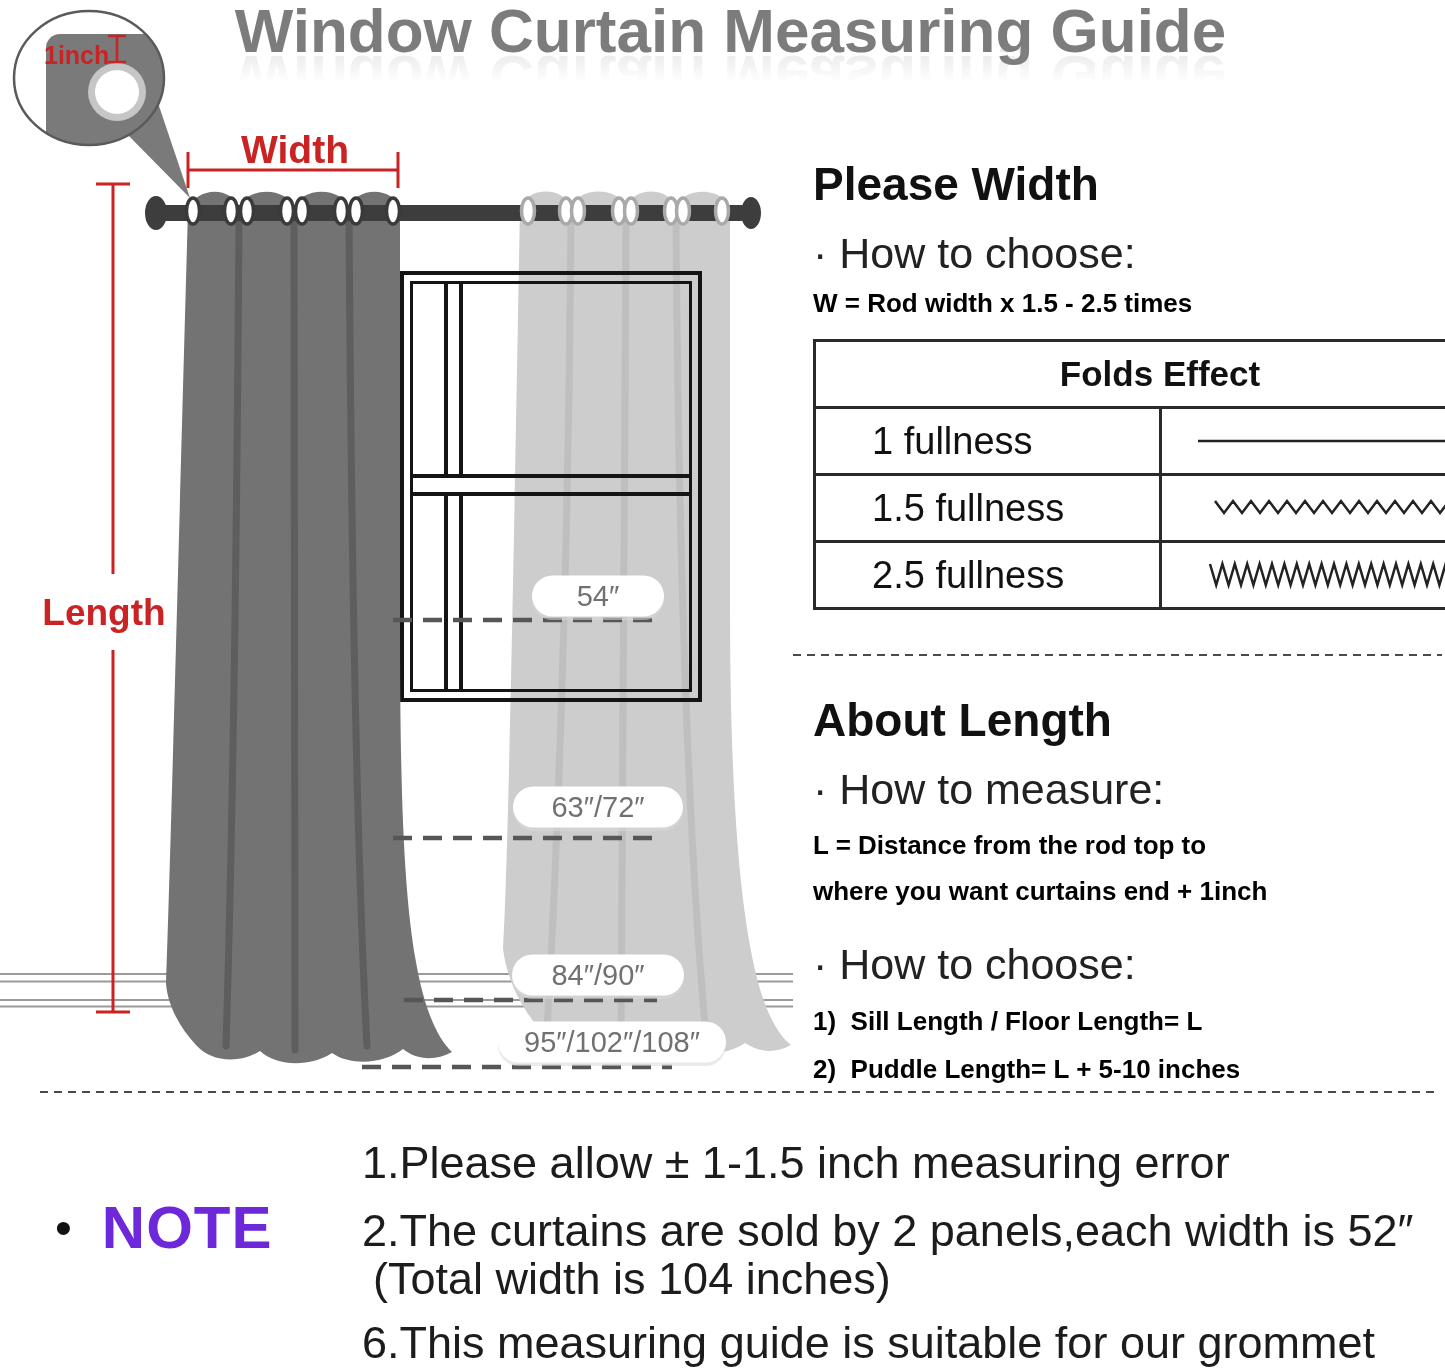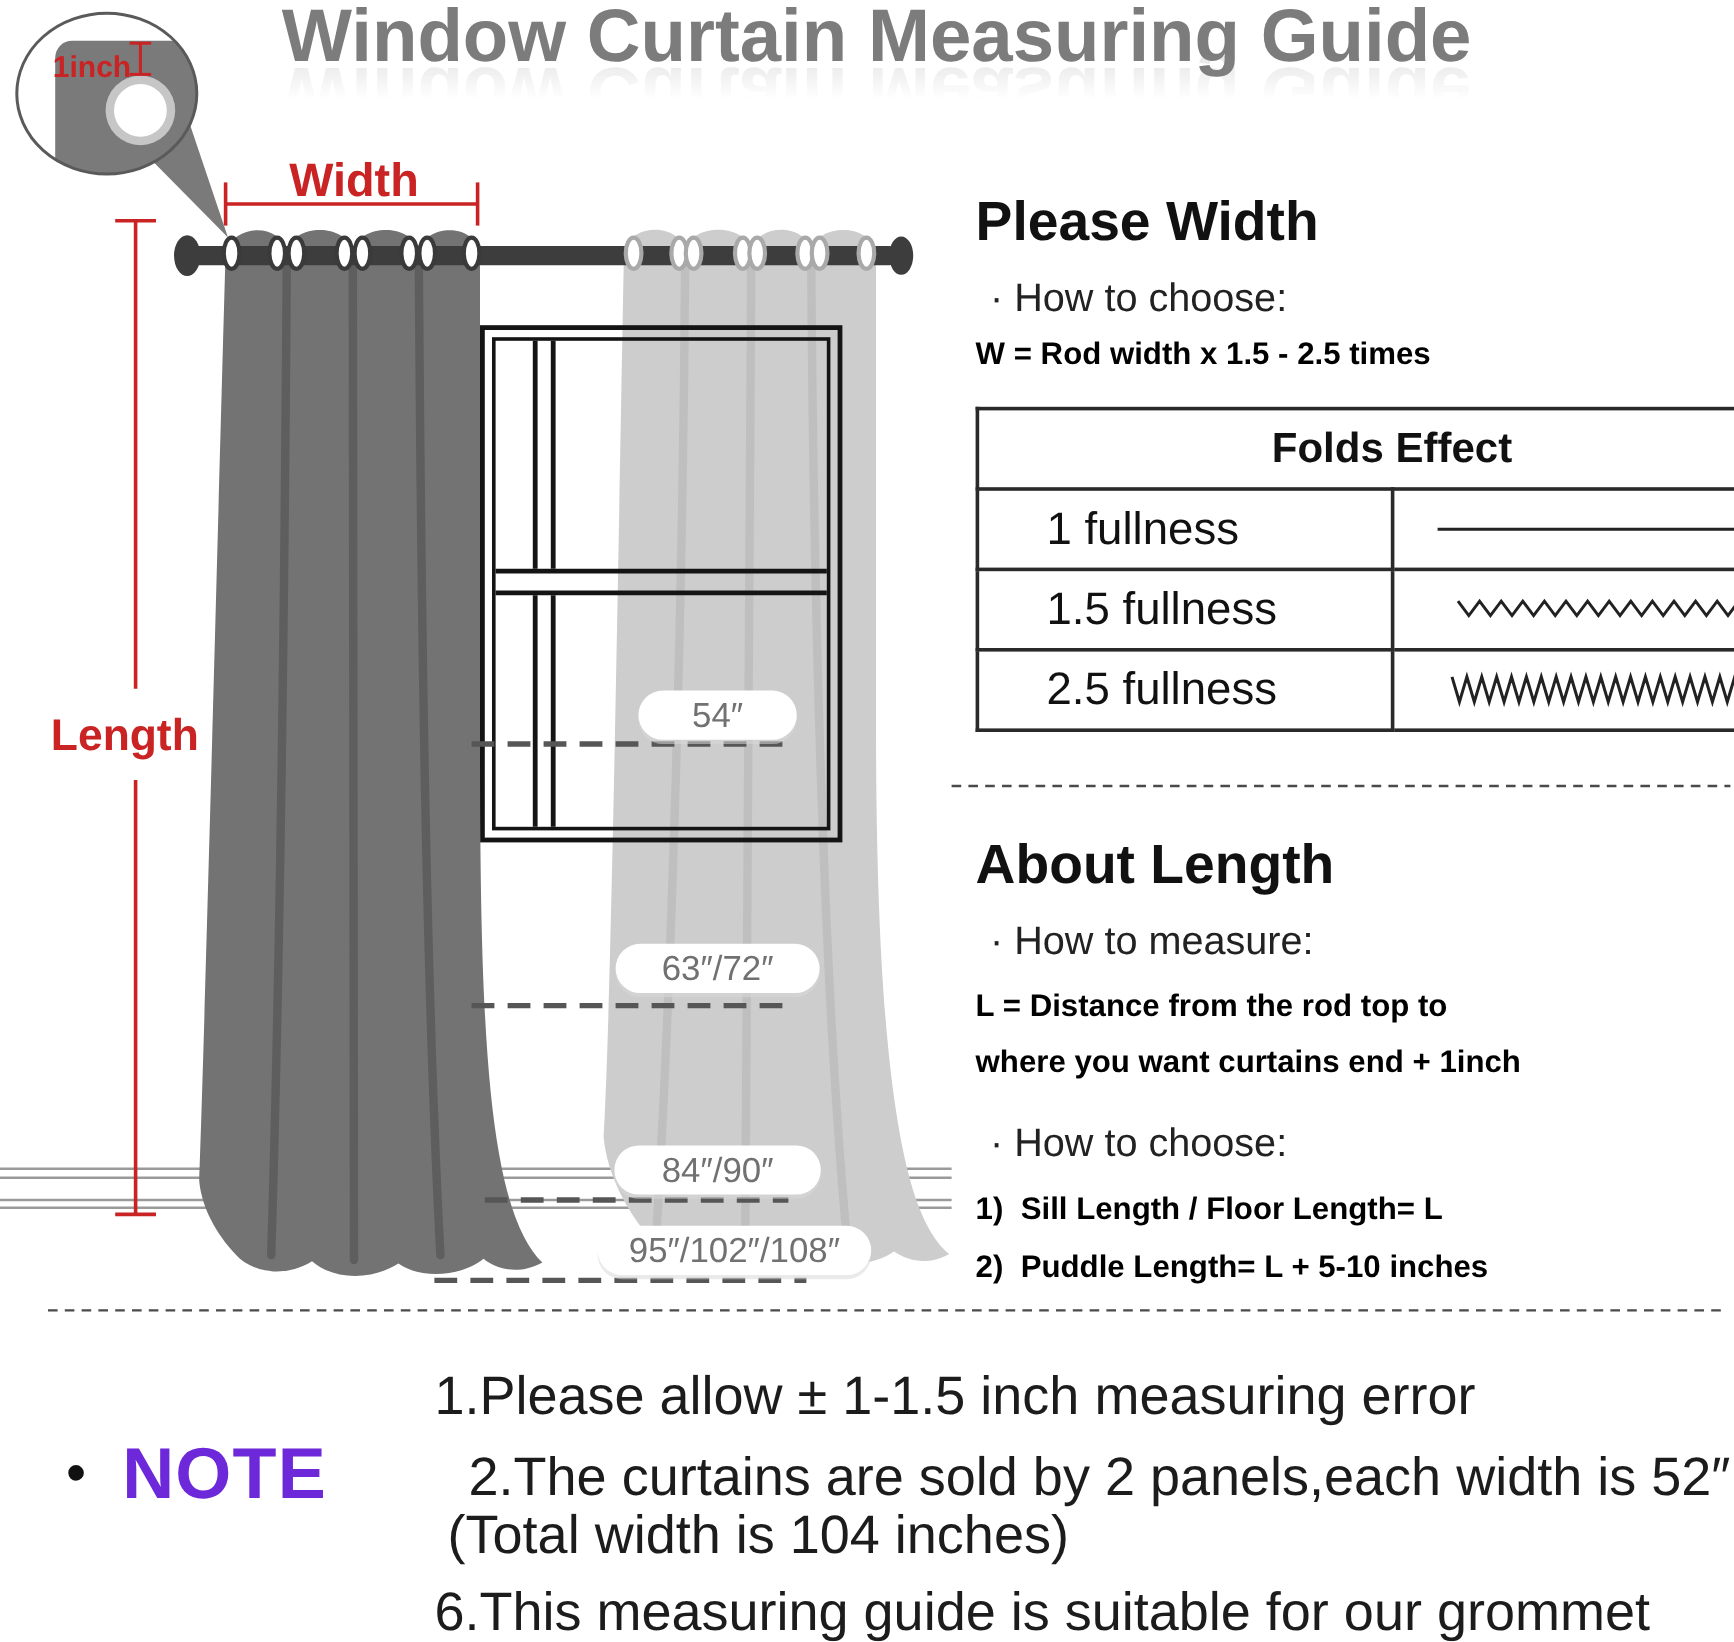--- a/index.html
+++ b/index.html
@@ -16,21 +16,21 @@
   }
   .title-reflect{
     font-size:62px;font-weight:700;color:#8a8a8a;margin-top:-16px;
     transform:scaleY(-1);opacity:.30;
     -webkit-mask-image:linear-gradient(to top, rgba(0,0,0,.7) 0%, transparent 60%);
     mask-image:linear-gradient(to top, rgba(0,0,0,.7) 0%, transparent 60%);
   }
 
   
   .col-heading{font-size:46px;font-weight:600;color:#111;margin:0;line-height:1.15;}
-  .bullet-line{font-size:33px;font-weight:400;color:#222;margin:12px;}
+  .bullet-line{font-size:43px;font-weight:400;color:#222;margin:0;}
   .formula{font-size:26px;font-weight:600;color:#000000;margin:0;white-space:pre-wrap;}
 
   .about-width{position:absolute;left:813px;top:158px;width:632px;}
   .about-width .bullet-line{margin-top:18px;}
   .about-width .formula{margin-top:10px;}
 
   .folds-table{
     position:absolute;left:813px;top:339px;width:694px;
     border-collapse:collapse;table-layout:fixed;
   }
@@ -48,21 +48,21 @@
   .about-length .opt{margin-top:8px;line-height:48px;}
 
   
   .note-head{
     position:absolute;left:55px;top:1198px;display:flex;align-items:center;gap:30px;
   }
   .note-bullet{font-size:48px;color:#111;line-height:1;}
   .note-title{font-size:60px;font-weight:700;color:#6d28d9;letter-spacing:1px;line-height:1;}
   .notes{position:absolute;left:362px;top:1141px;width:1080px;font-size:45px;color:#1c1c1c;line-height:44px;}
   .notes .n1{margin:0 0 24px 0;}
-  .notes .n2{margin:0 0 4px 0;text-align:right;}
+  .notes .n2{margin:0 0 4px 0;}
   .notes .n2b{margin:0 0 20px 11px;}
   .notes .n3{margin:0;}
 </style>
 </head>
 <body>
 
 <div class="canvas">
 
   <div class="title-wrap">
     <h1 class="title-main">Window Curtain Measuring Guide</h1>

